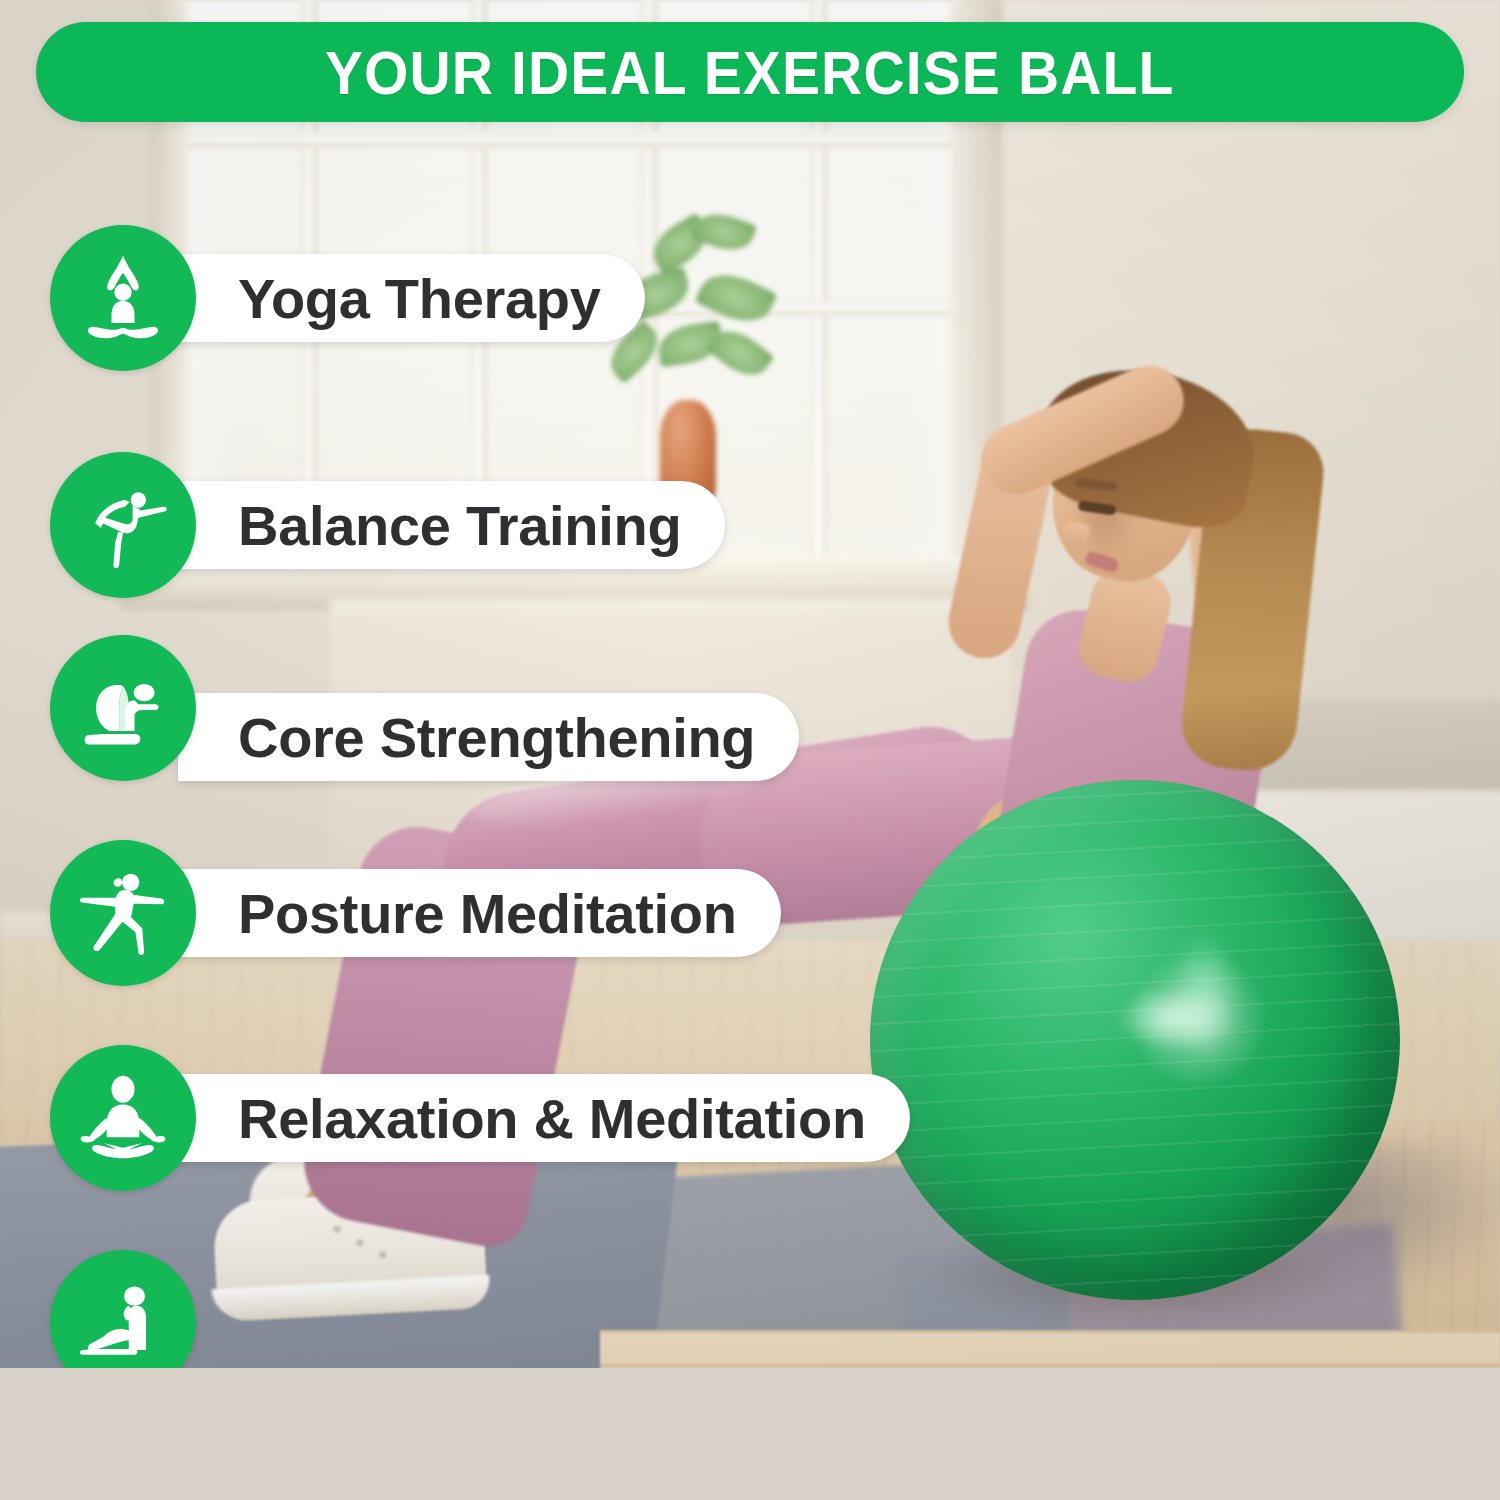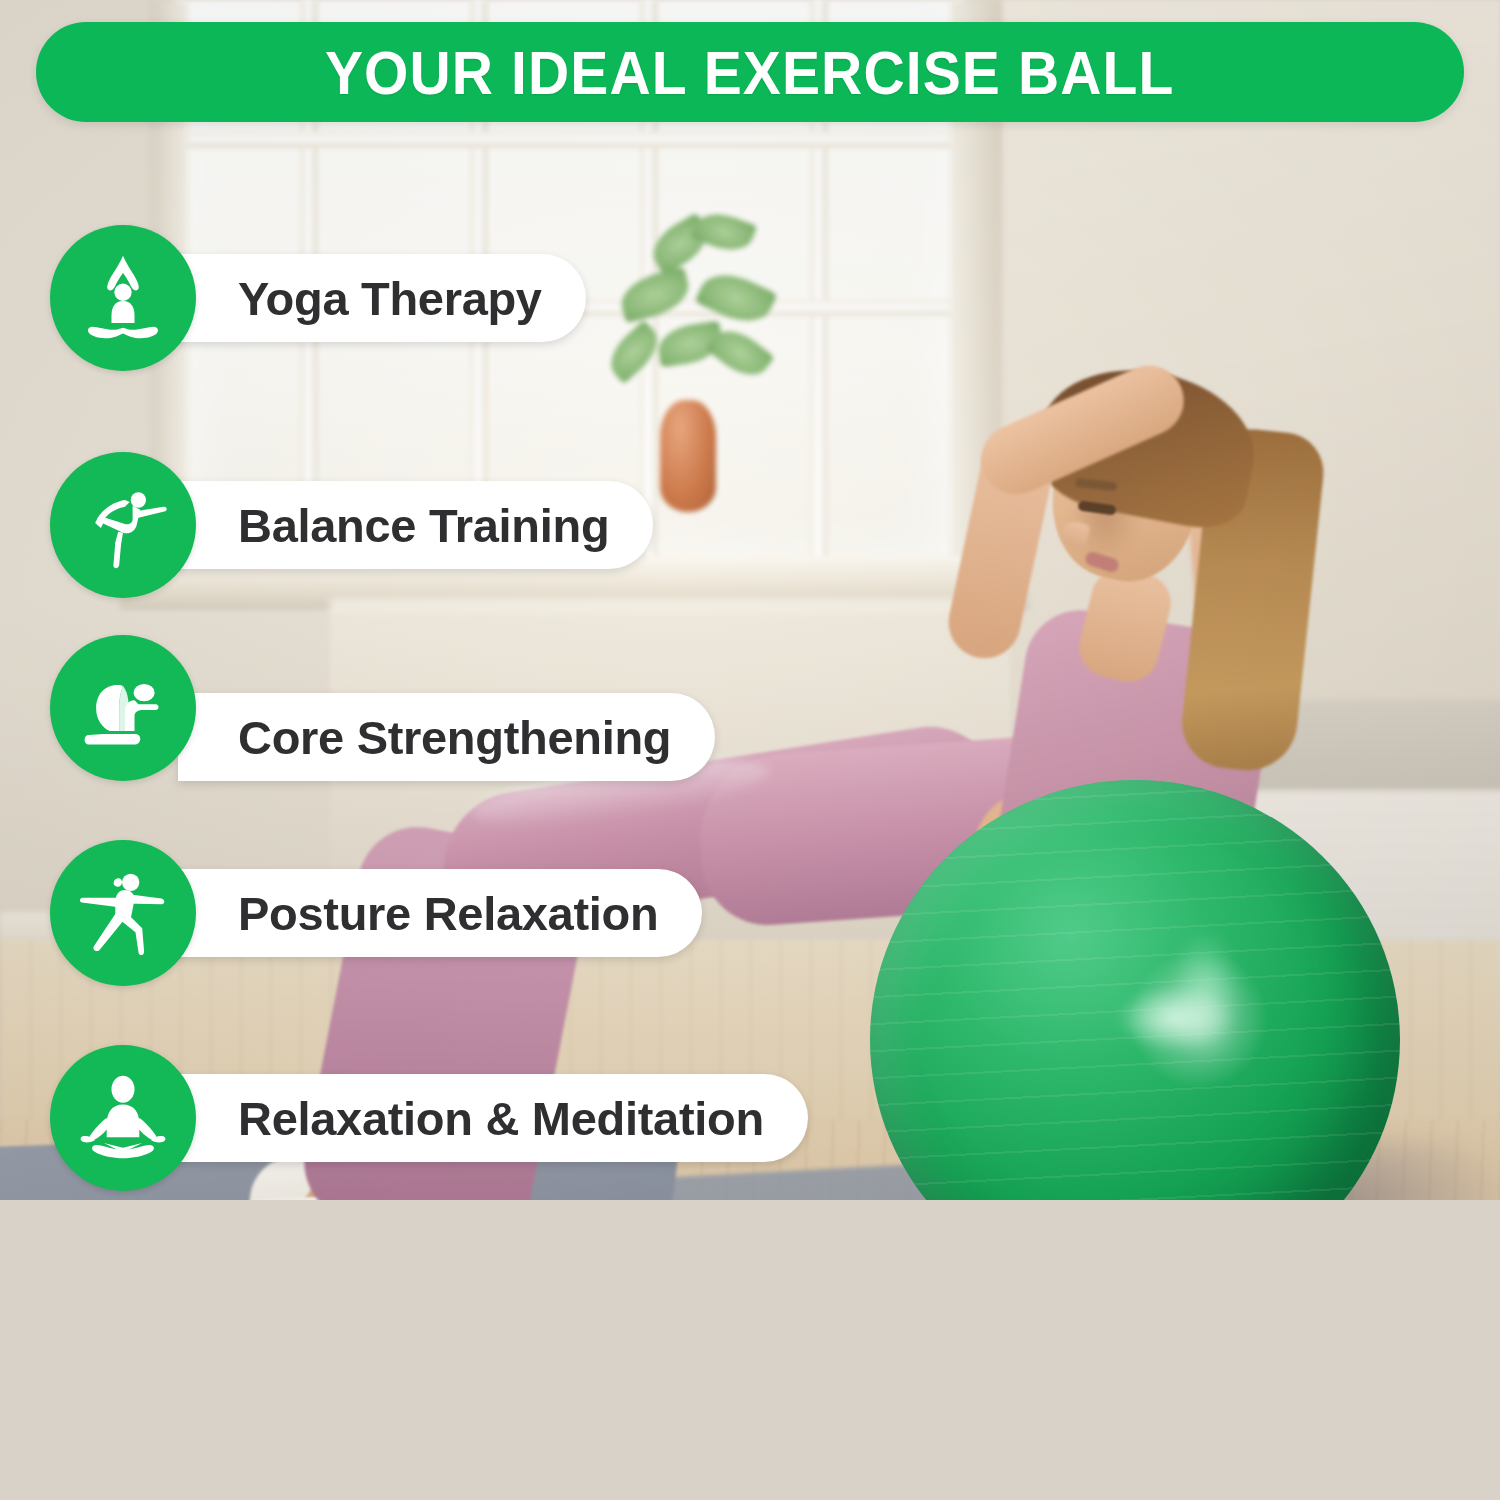--- a/index.html
+++ b/index.html
@@ -3,21 +3,21 @@
 <meta charset="utf-8">
 <title>Your Ideal Exercise Ball</title>
 <style>
   * { margin:0; padding:0; box-sizing:border-box; }
   html,body { width:1500px; height:1500px; overflow:hidden; }
   body {
     font-family: "Liberation Sans", "DejaVu Sans", sans-serif;
     background:#d8d2c8;
     position:relative;
   }
-  #stage { position:absolute; inset:0; width:1500px; height:1200px; overflow:hidden; }
+  #stage { position:absolute; inset:0; width:1500px; height:1368px; overflow:hidden; }
 
   
   .photo { position:absolute; inset:0; overflow:hidden; }
 
   
   .wall {
     position:absolute; left:0; top:0; width:1500px; height:1500px;
     background:
       linear-gradient(180deg,#e5ded2 0%, #e7e0d4 40%, #ddd5c6 65%, #d6cdbc 100%);
   }
@@ -320,21 +320,21 @@
   .feat-icon svg { width:96px; height:96px; display:block; }
 
   .feat-pill {
     position:relative; margin-left:-18px; height:88px;
     background:#ffffff; border-radius:0 44px 44px 0;
     display:flex; align-items:center; z-index:2;
     padding-left:60px; padding-right:44px;
     box-shadow:0 3px 9px rgba(0,0,0,.13);
   }
   .feat-label {
-    font-size:47px; font-weight:bold; color:#2f2f31; white-space:nowrap;
+    font-size:56px; font-weight:bold; color:#2f2f31; white-space:nowrap;
     letter-spacing:-.3px; font-family:"Liberation Sans","DejaVu Sans",sans-serif;
   }
 </style>
 </head>
 <body>
 
 <div id="stage">
 
   <div class="photo">
     <div class="wall"></div>
@@ -481,21 +481,21 @@
             <path d="M44 14 C40 15 39 20 42 22 C45 24 49 22 49 18 C49 15 47 13 44 14 Z"></path>
             <path d="M8 34 C5 34 4 38 7 39 L46 44 L46 34 L10 34 Z"></path>
             <path d="M52 30 L90 35 C94 36 94 41 90 41 L52 40 Z"></path>
             <path d="M52 26 C46 26 42 31 42 38 L42 52 L58 56 L62 36 C62 30 58 26 52 26 Z"></path>
             <path d="M44 48 L20 84 C17 88 23 92 26 88 L52 56 Z"></path>
             <path d="M54 50 L70 66 L72 90 C72 95 66 95 66 90 L63 70 L48 58 Z"></path>
           </g>
         </svg>
       </div>
       <div class="feat-pill">
-        <span class="feat-label">Posture Relaxation</span>
+        <span class="feat-label">Posture Meditation</span>
       </div>
     </div>
 
     <div class="feature" style="left:50px; top:1045px;">
       <div class="feat-icon">
         <svg viewBox="0 0 100 100" aria-hidden="true">
           <g fill="#ffffff">
             <ellipse cx="50" cy="20" rx="12" ry="14"></ellipse>
             <path d="M50 36 C39 36 33 44 33 56 L33 70 L67 70 L67 56 C67 44 61 36 50 36 Z"></path>
             <path d="M33 50 C27 54 20 62 16 68 C14 71 16 74 19 73 C26 70 32 64 36 58 Z"></path>

